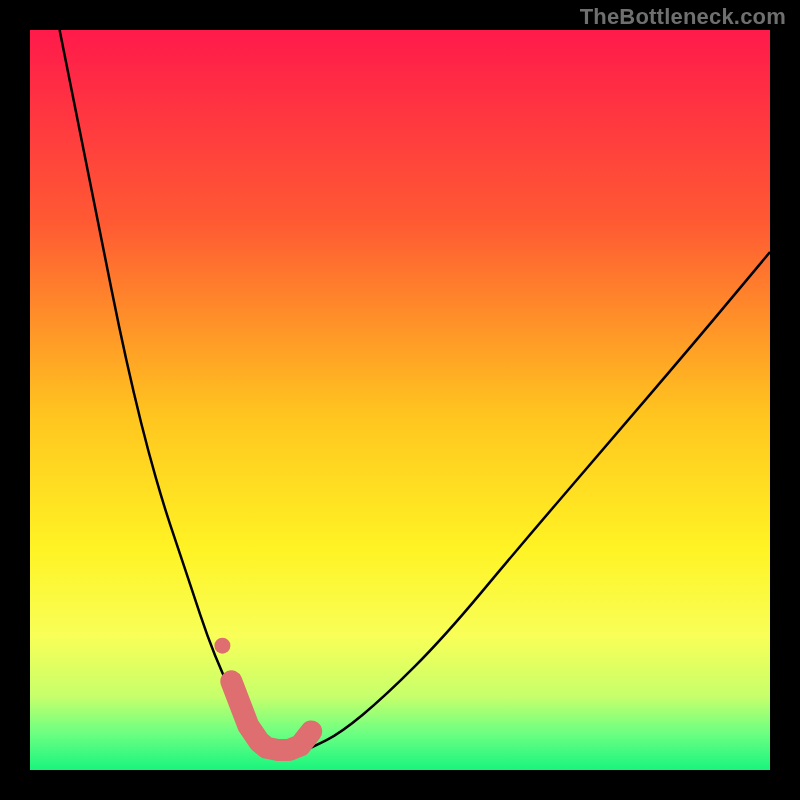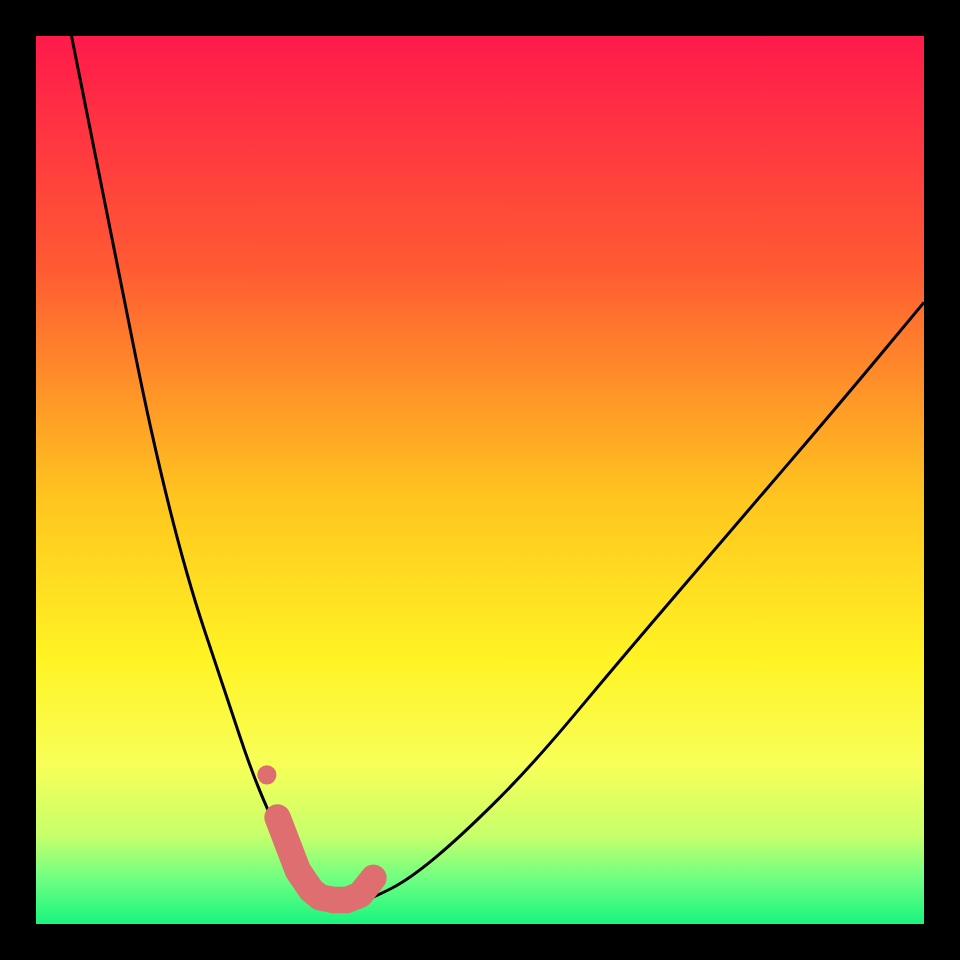--- a/index.html
+++ b/index.html
@@ -32,20 +32,21 @@
   svg {
     position: absolute;
     left: 0;
     top: 0;
   }
 </style>
 </head>
 <body>
 
 <div class="frame">
+  <div class="watermark">TheBottleneck.com</div>
 
   <svg id="chart-svg" width="800" height="800">
     <defs>
       <linearGradient id="bg-grad" x1="0" y1="0" x2="0" y2="1">
           <stop offset="0%" stop-color="#ff1a4b"></stop>
           <stop offset="26%" stop-color="#ff5a33"></stop>
           <stop offset="52%" stop-color="#ffc51f"></stop>
           <stop offset="70%" stop-color="#fff324"></stop>
           <stop offset="82%" stop-color="#f8ff58"></stop>
           <stop offset="90%" stop-color="#c7ff6b"></stop>

